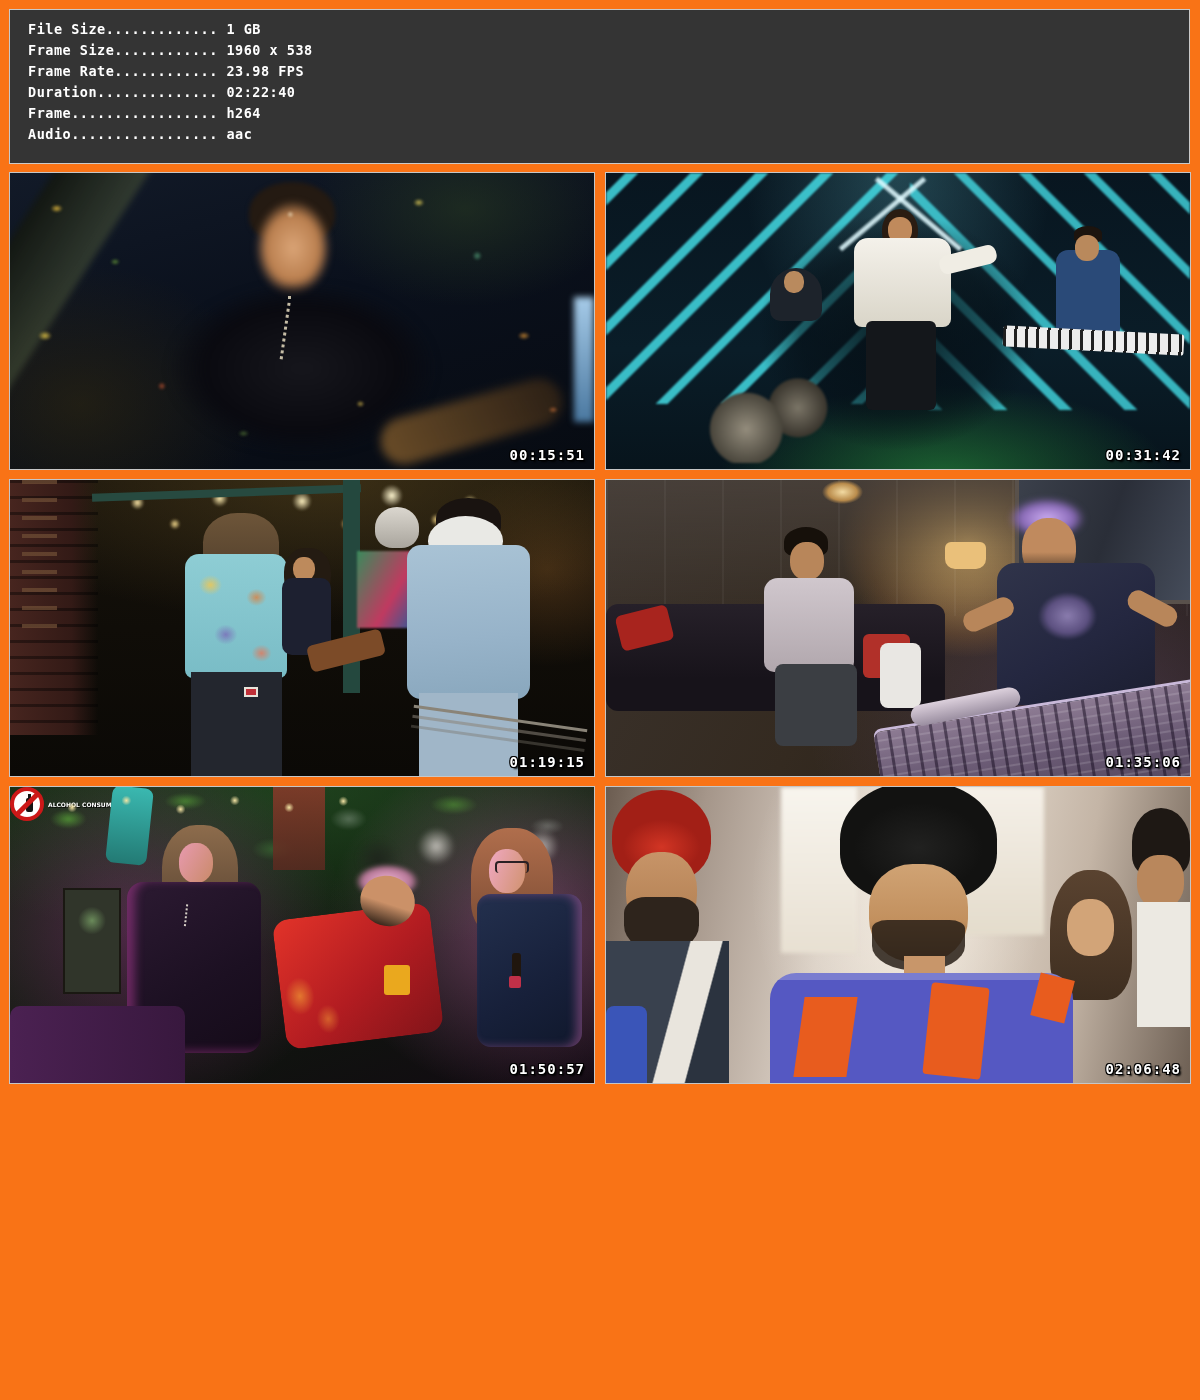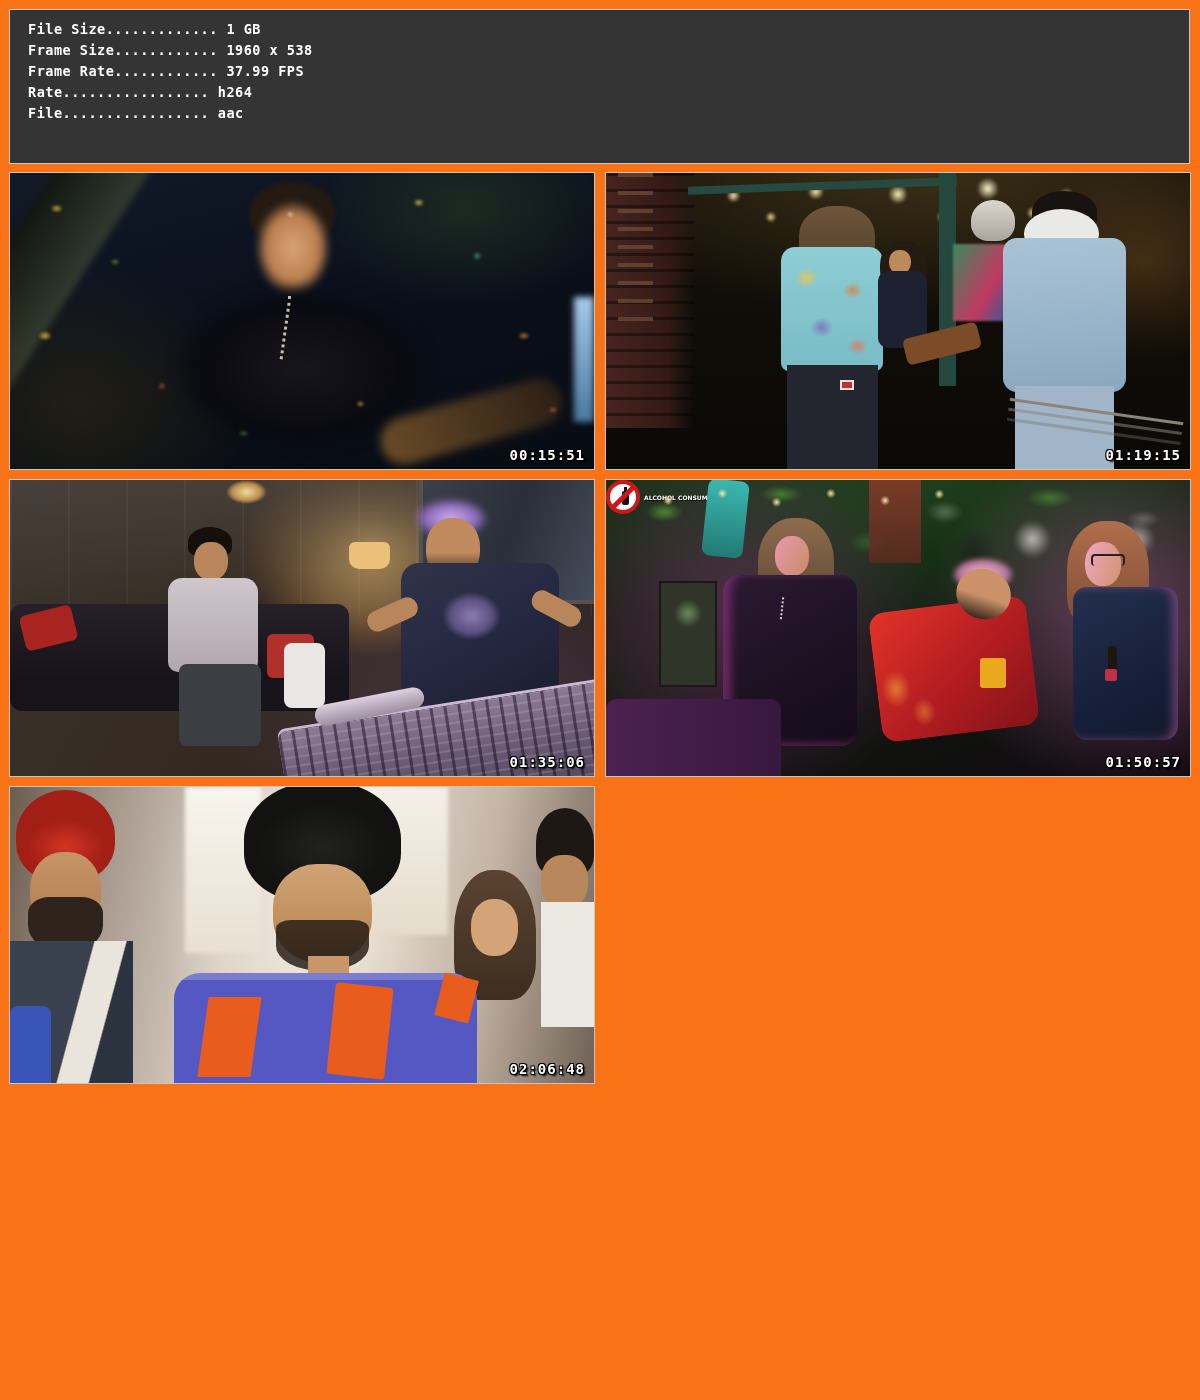--- a/index.html
+++ b/index.html
@@ -345,41 +345,64 @@
   .s8-m3shirt{right:0;top:39%;width:9%;height:42%;background:#ece9e2;}
 </style>
 </head>
 <body>
 
 <div class="page">
 
   <div class="info-panel">
     <div class="info-line">File Size............. 1 GB</div>
     <div class="info-line">Frame Size............ 1960 x 538</div>
-    <div class="info-line">Frame Rate............ 37.99 FPS</div>
-    <div class="info-line">Rate................. h264</div>
-    <div class="info-line">File................. aac</div>
+    <div class="info-line">Frame Rate............ 23.98 FPS</div>
+    <div class="info-line">Duration.............. 02:22:40</div>
+    <div class="info-line">Frame................. h264</div>
+    <div class="info-line">Audio................. aac</div>
   </div>
 
   <div class="grid">
 
     <div class="thumb">
       <div class="scene s1">
         <div class="el s1-beam"></div>
         <div class="el s1-hair"></div>
         <div class="el s1-face"></div>
         <div class="el s1-torso"></div>
         <div class="el s1-chain"></div>
         <div class="el s1-guitar"></div>
         <div class="el s1-glare"></div>
         <div class="el s1-confetti"></div>
       </div>
       <span class="ts">00:15:51</span>
     </div>
 
+    <div class="thumb">
+      <div class="scene s2">
+        <div class="el s2-beamsL"></div>
+        <div class="el s2-beamsR"></div>
+        <div class="el s2-dark"></div>
+        <div class="el s2-apex1"></div>
+        <div class="el s2-apex2"></div>
+        <div class="el s2-drummer"></div>
+        <div class="el s2-drummer-face"></div>
+        <div class="el s2-drums"></div>
+        <div class="el s2-keysman"></div>
+        <div class="el s2-keys-hair"></div>
+        <div class="el s2-keys-face"></div>
+        <div class="el s2-keyboard"></div>
+        <div class="el s2-head"></div>
+        <div class="el s2-face"></div>
+        <div class="el s2-shirt"></div>
+        <div class="el s2-arm"></div>
+        <div class="el s2-pants"></div>
+      </div>
+      <span class="ts">00:31:42</span>
+    </div>
 
 
 
     <div class="thumb">
       <div class="scene s5">
         <div class="el s5-lights"></div>
         <div class="el s5-brick"></div>
         <div class="el s5-ladder"></div>
         <div class="el s5-beam"></div>
         <div class="el s5-post"></div>

